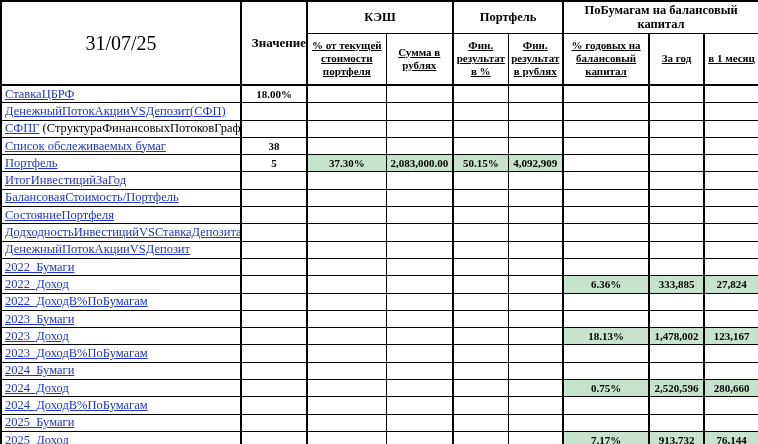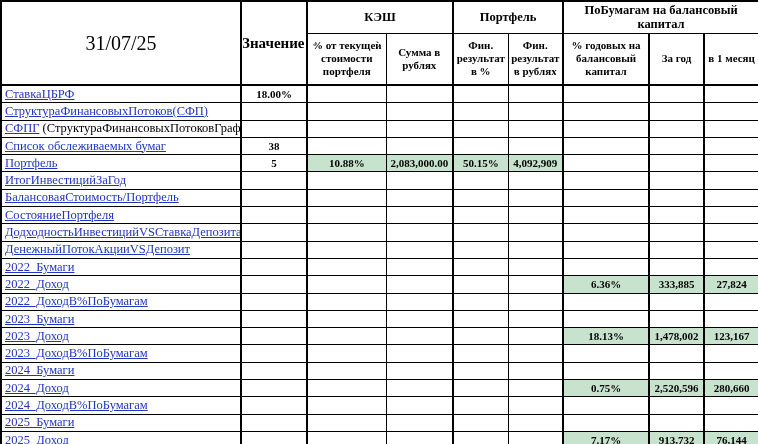--- a/index.html
+++ b/index.html
@@ -18,42 +18,42 @@
     height: 444px;
     border: 2px solid #000;
   }
   td {
     border: 1px solid #000;
     padding: 0;
     overflow: hidden;
     background: #fff;
   }
   .thick-l { border-left-width: 2px; }
-  .hdr-b   { border-bottom-width: 2px; border-radius: 28px; }
+  .hdr-b   { border-bottom-width: 2px; }
   thead tr.group-row { height: 32px; }
-  thead tr.sub-row   { height: 52px; }
+  thead tr.sub-row   { height: 52px; text-decoration: underline; }
 
   .date-cell {
     font-size: 20px;
     text-align: center;
     vertical-align: middle;
     color: #000;
   }
   .group-hdr {
     font-weight: bold;
     font-size: 12.5px;
     text-align: center;
     vertical-align: middle;
     line-height: 1.15;
     padding: 0 4px;
   }
   .val-hdr {
     font-weight: bold;
-    font-size: 15px;
-    text-align: left;
+    font-size: 13px;
+    text-align: right;
     vertical-align: middle;
   }
   .sub-hdr {
     font-weight: bold;
     font-size: 11px;
     text-align: center;
     vertical-align: middle;
     line-height: 1.2;
     padding: 0 1px;
   }
@@ -123,21 +123,21 @@
         <td class="cell thick-l">18.00%</td>
         <td class="cell thick-l"></td>
         <td class="cell"></td>
         <td class="cell thick-l"></td>
         <td class="cell"></td>
         <td class="cell thick-l"></td>
         <td class="cell thick-l"></td>
         <td class="cell thick-l"></td>
       </tr>
       <tr>
-        <td class="label-cell"><a class="row-link" href="#">СтруктураФинансовыхПотоков(СФП)</a></td>
+        <td class="label-cell"><a class="row-link" href="#">ДенежныйПотокАкцииVSДепозит(СФП)</a></td>
         <td class="cell thick-l"></td>
         <td class="cell thick-l"></td>
         <td class="cell"></td>
         <td class="cell thick-l"></td>
         <td class="cell"></td>
         <td class="cell thick-l"></td>
         <td class="cell thick-l"></td>
         <td class="cell thick-l"></td>
       </tr>
       <tr>
@@ -158,21 +158,21 @@
         <td class="cell"></td>
         <td class="cell thick-l"></td>
         <td class="cell"></td>
         <td class="cell thick-l"></td>
         <td class="cell thick-l"></td>
         <td class="cell thick-l"></td>
       </tr>
       <tr>
         <td class="label-cell"><a class="row-link" href="#">Портфель</a></td>
         <td class="cell thick-l">5</td>
-        <td class="cell thick-l green">10.88%</td>
+        <td class="cell thick-l green">37.30%</td>
         <td class="cell green">2,083,000.00</td>
         <td class="cell thick-l green">50.15%</td>
         <td class="cell green">4,092,909</td>
         <td class="cell thick-l"></td>
         <td class="cell thick-l"></td>
         <td class="cell thick-l"></td>
       </tr>
       <tr>
         <td class="label-cell"><a class="row-link" href="#">ИтогИнвестицийЗаГод</a></td>
         <td class="cell thick-l"></td>

